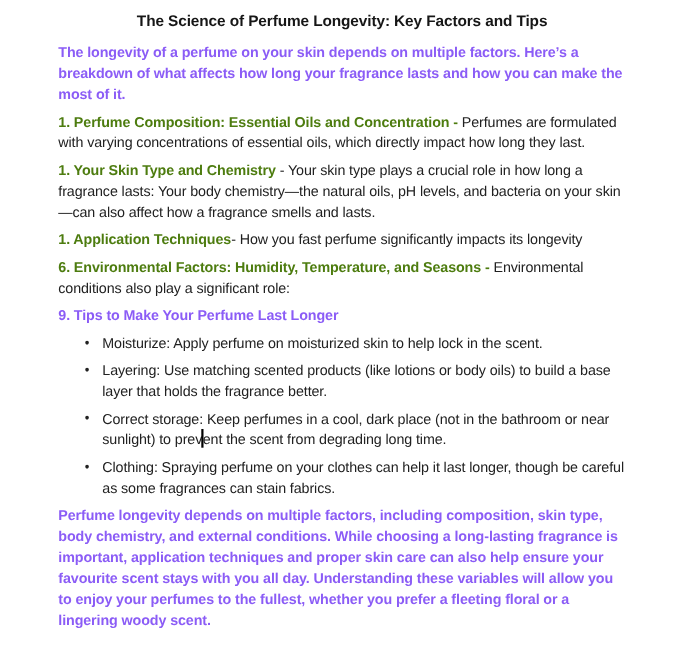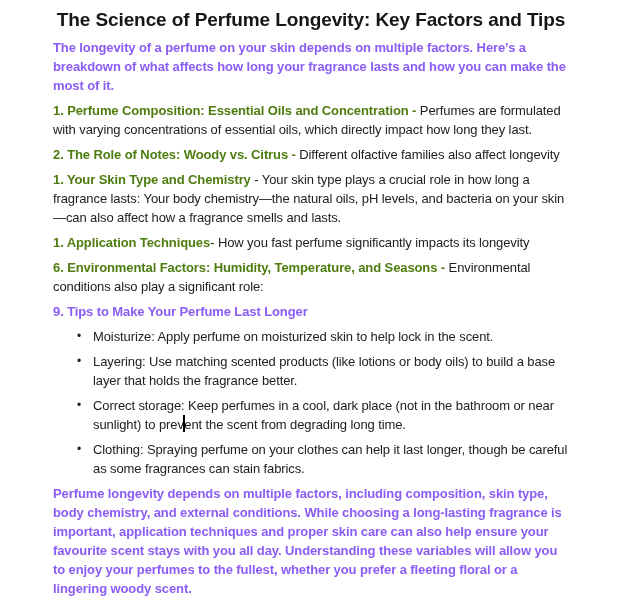--- a/index.html
+++ b/index.html
@@ -14,21 +14,21 @@
     height: 600px;
     padding: 10px 56px 10px 53px;
     font-family: "Liberation Sans", "DejaVu Sans", sans-serif;
     font-size: 13px;
     line-height: 19px;
     letter-spacing: -0.1px;
     color: #212121;
     background: #ffffff;
   }
   .title {
-    font-size: 19px;
+    font-size: 14px;
     font-weight: 700;
     text-align: center;
     color: #161616;
     margin-bottom: 9px;
   }
   .para {
     margin-bottom: 6px;
   }
   .bold {
     font-weight: 700;
@@ -67,21 +67,20 @@
 <body>
 
 <div class="page">
 
   <h1 class="title">The Science of Perfume Longevity: Key Factors and Tips</h1>
 
   <p class="para bold">The longevity of a perfume on your skin depends on multiple factors. Here’s a breakdown of what affects how long your fragrance lasts and how you can make the most of it.</p>
 
   <p class="para"><span class="lead">1. Perfume Composition: Essential Oils and Concentration - </span><span>Perfumes are formulated with varying concentrations of essential oils, which directly impact how long they last.</span></p>
 
-  <p class="para"><span class="lead">2. The Role of Notes: Woody vs. Citrus - </span><span>Different olfactive families also affect longevity</span></p>
 
   <p class="para"><span class="lead">1. Your Skin Type and Chemistry</span><span> - Your skin type plays a crucial role in how long a fragrance lasts: Your body chemistry—the natural oils, pH levels, and bacteria on your skin—can also affect how a fragrance smells and lasts.</span></p>
 
 
   <p class="para"><span class="lead">1. Application Techniques</span><span>- How you fast perfume significantly impacts its longevity</span></p>
 
   <p class="para"><span class="lead">6. Environmental Factors: Humidity, Temperature, and Seasons - </span><span>Environmental conditions also play a significant role:</span></p>
 
   <p class="para bold">9. Tips to Make Your Perfume Last Longer</p>
 

